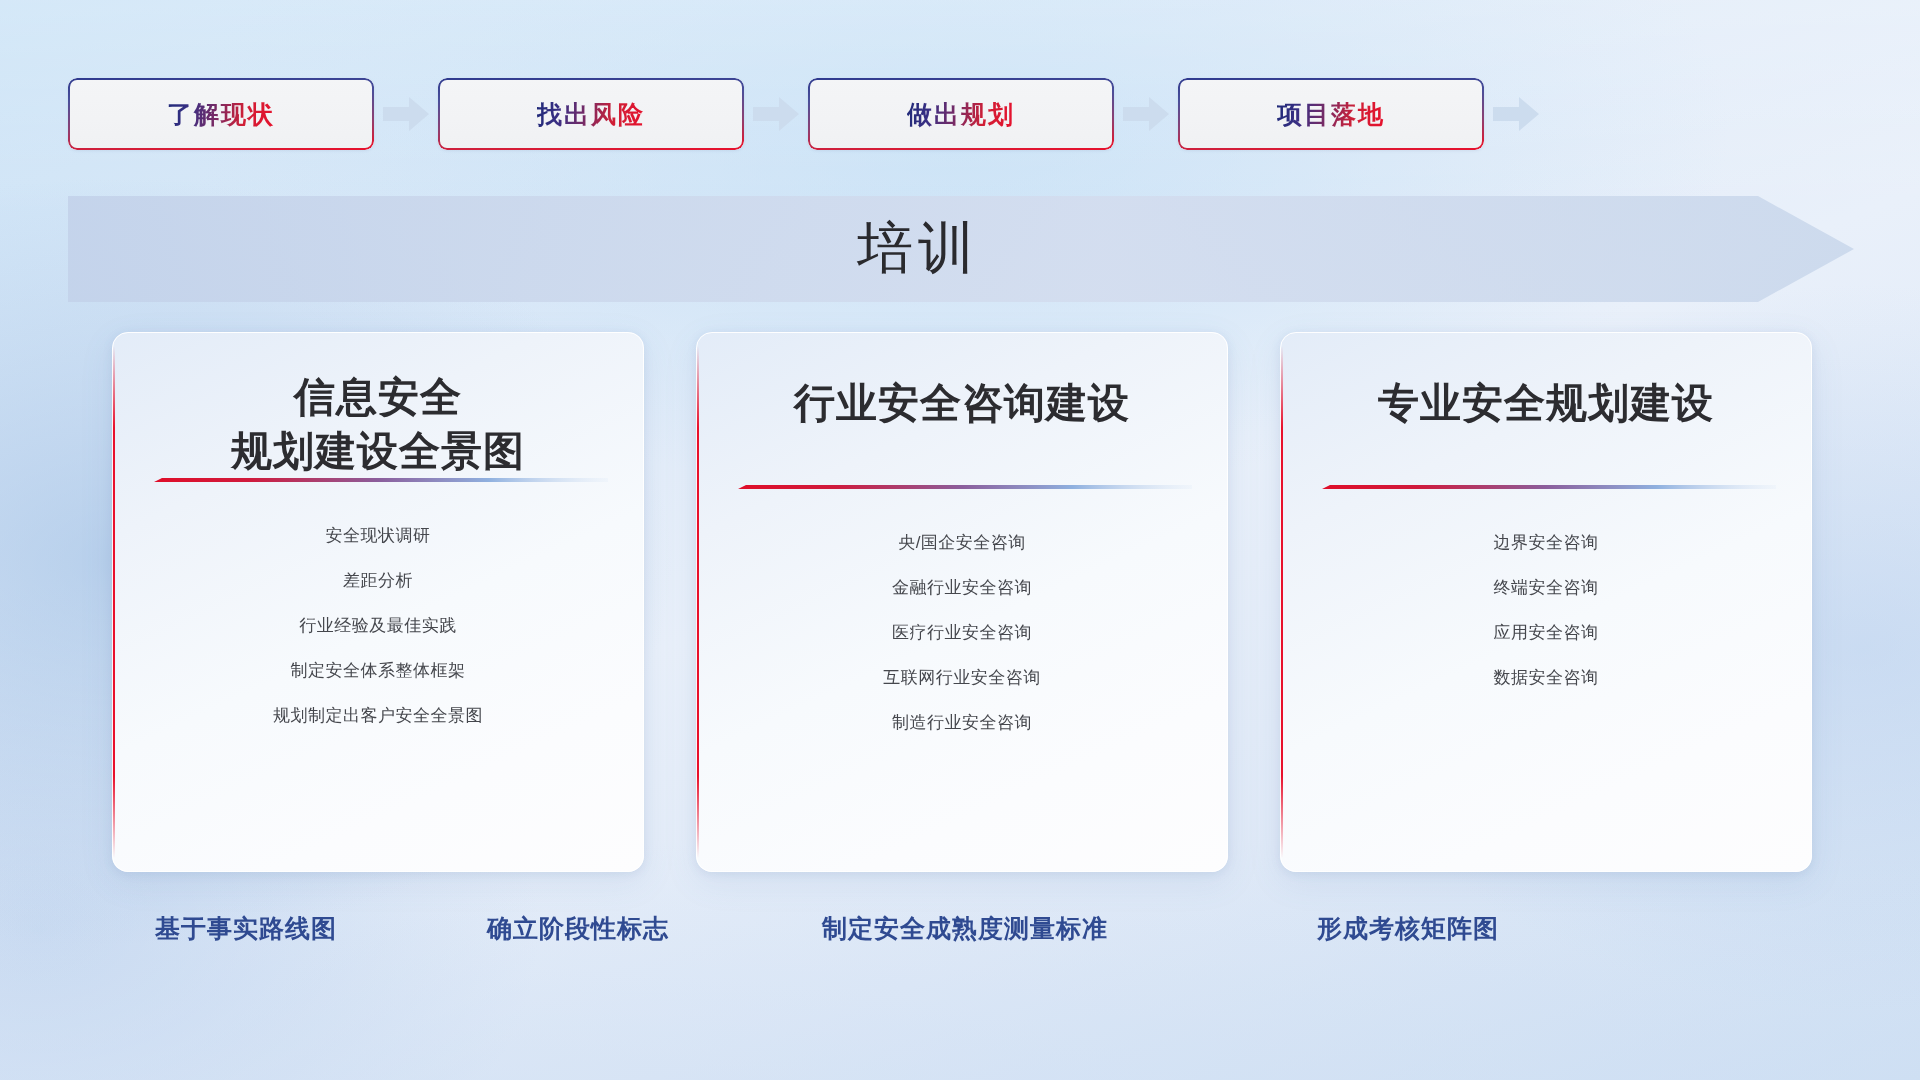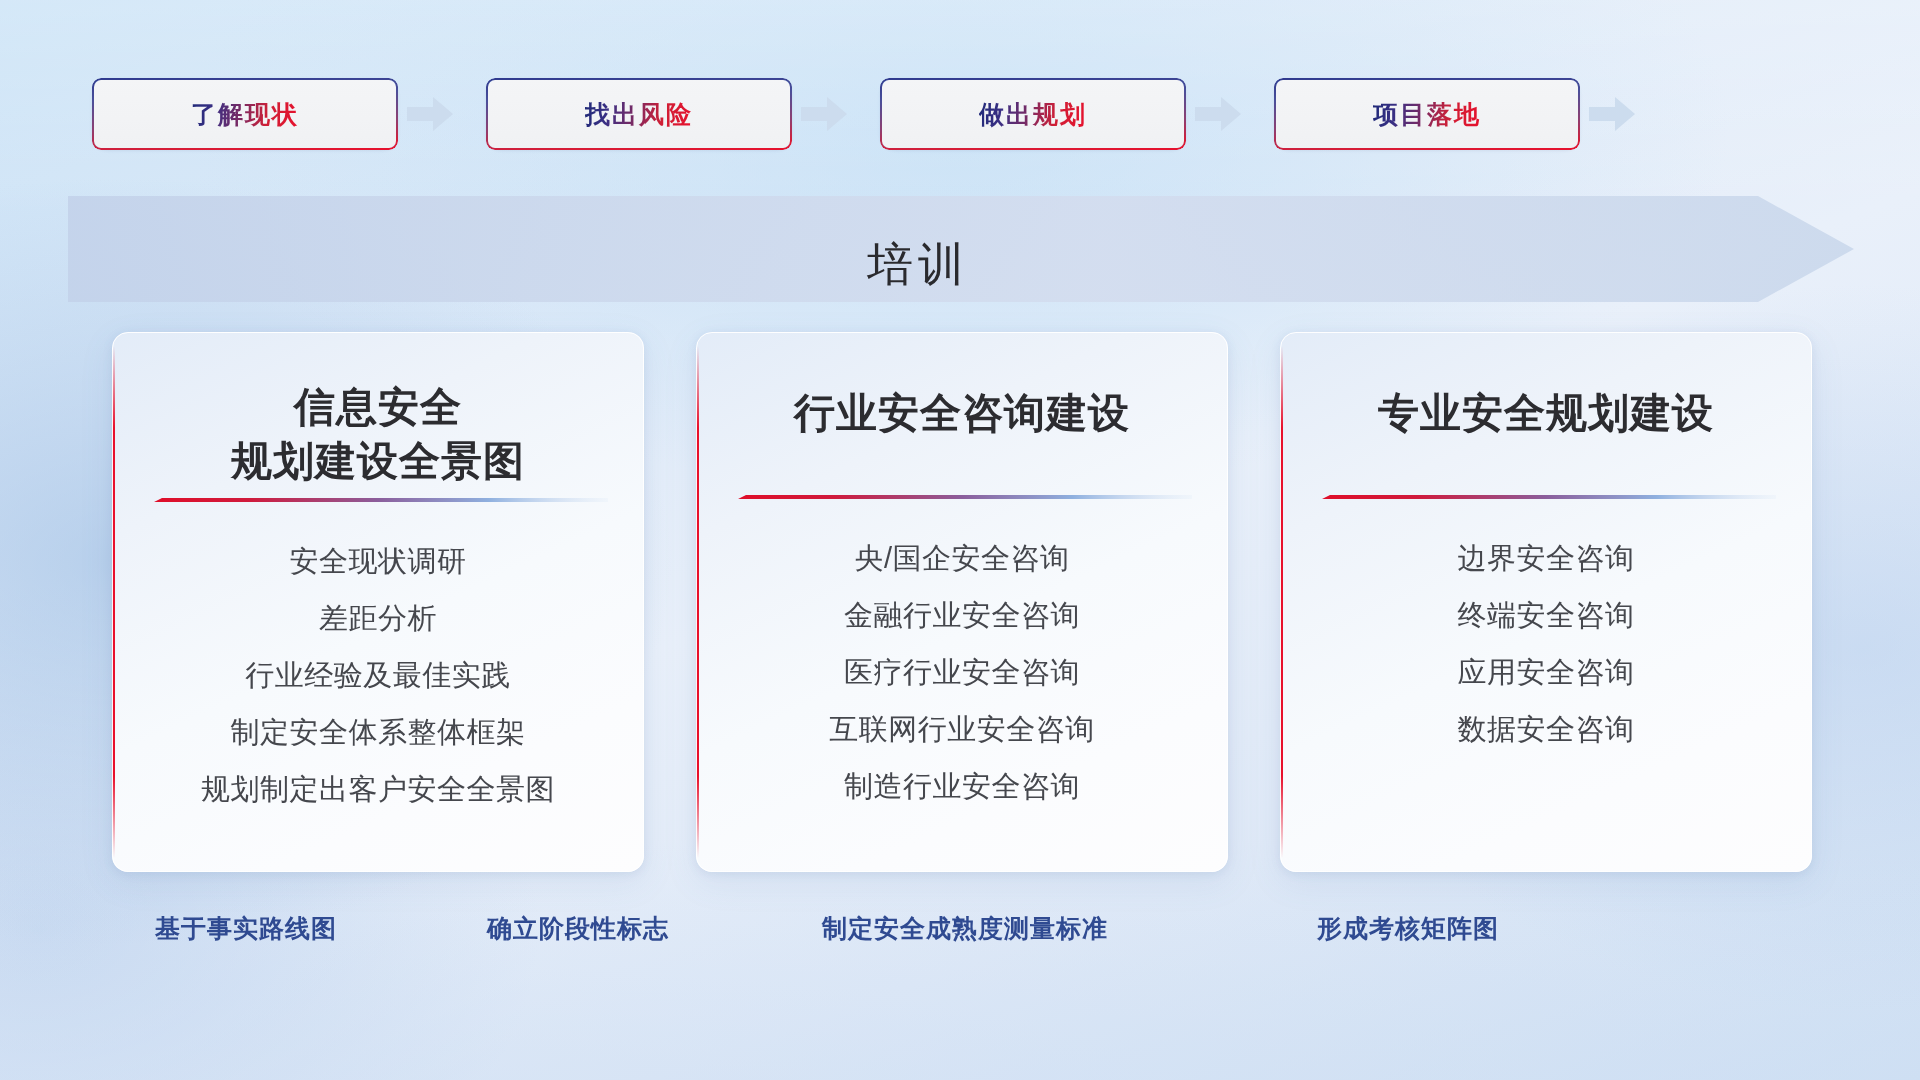--- a/index.html
+++ b/index.html
@@ -47,28 +47,27 @@
     top: 78px;
     width: 1786px;
     height: 72px;
     display: flex;
     align-items: center;
   }
 
   .step-box {
     flex: 0 0 306px;
     height: 72px;
-    border-radius: 15px;
+    border-radius: 9px;
     position: relative;
     background: linear-gradient(180deg, #f4f5f7 0%, #f2f3f5 55%, #f0f1f3 100%);
     display: flex;
     align-items: center;
     justify-content: center;
     box-shadow: 0 1px 3px rgba(70,100,150,.10);
-    margin-left: 24px;
   }
   
   .step-box::before {
     content: "";
     position: absolute;
     inset: 0;
     border-radius: 9px;
     padding: 2px;
     background: linear-gradient(178deg, #2f3a8e 0%, #4a4f9a 28%, #8c3f72 62%, #d81b35 90%, #e8102c 100%);
     -webkit-mask: linear-gradient(#000 0 0) content-box, linear-gradient(#000 0 0);
@@ -108,27 +107,27 @@
     width: 1786px;
     height: 106px;
   }
   #banner-shape {
     position: absolute;
     inset: 0;
   }
   #banner-title {
     position: absolute;
     left: 0;
-    top: 16px;
+    top: 0;
     width: 1700px;
     height: 106px;
     display: flex;
     align-items: center;
     justify-content: center;
-    font-size: 46px;
+    font-size: 56px;
     font-weight: 400;
     color: #2a2a2e;
     letter-spacing: 5px;
   }
 
   
   #cards-row {
     position: absolute;
     left: 112px;
     top: 332px;
@@ -164,21 +163,21 @@
     position: absolute;
     left: 0;
     top: 14px;
     bottom: 14px;
     width: 3px;
     border-radius: 3px;
     background: linear-gradient(180deg, rgba(232,16,44,0) 0%, #e8102c 16%, #e8102c 84%, rgba(232,16,44,0) 100%);
   }
 
   .card-title {
-    margin: 10px auto;
+    margin: 0 auto;
     padding-top: 44px;
     width: 470px;
     text-align: center;
     font-size: 41px;
     font-weight: 700;
     color: #2c2c30;
     line-height: 1.32;
     letter-spacing: 1px;
   }
   .card-title.two-line { padding-top: 38px; }
@@ -192,21 +191,21 @@
   .card-divider svg { display: block; width: 100%; height: 100%; }
 
   .card-list {
     margin: 0 auto;
     padding-top: 28px;
     width: 470px;
     text-align: center;
     list-style: none;
   }
   .card-list li {
-    font-size: 29px;
+    font-size: 17px;
     color: #45474d;
     line-height: 1;
     padding: 14px 0;
     letter-spacing: .5px;
   }
 
   
   #footer-labels {
     position: absolute;
     left: 0;

